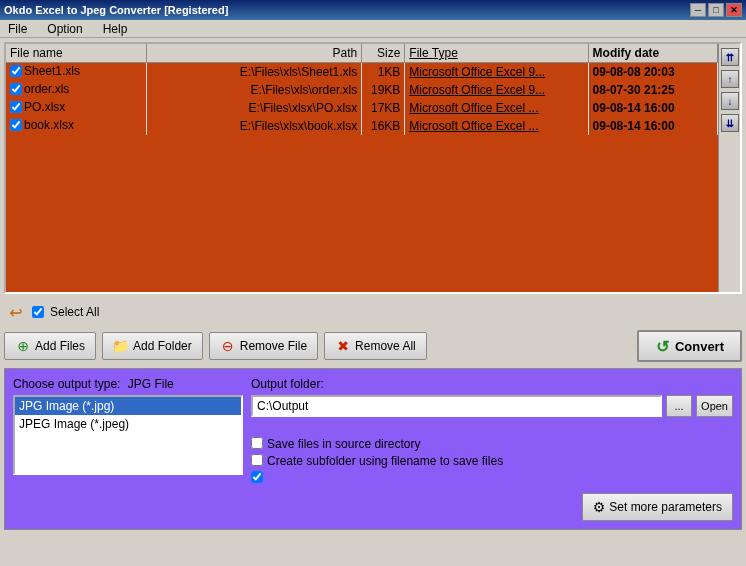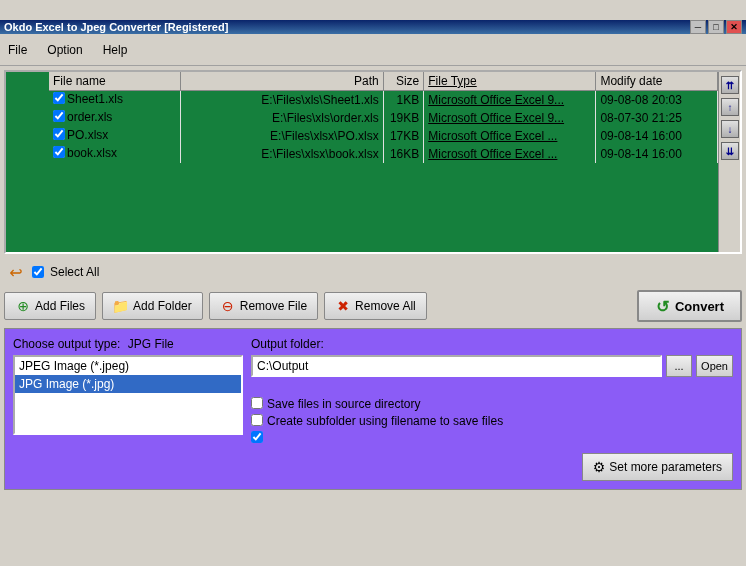--- a/index.html
+++ b/index.html
@@ -9,28 +9,27 @@
       background: #d4d0c8;
       width: 746px;
       height: 566px;
       overflow: hidden;
     }
 
     
     .title-bar {
       background: linear-gradient(to bottom, #0a246a, #3a6ea5);
       color: white;
-      height: 14px;
+      height: 20px;
       display: flex;
       align-items: center;
       justify-content: space-between;
       padding: 0 4px;
       font-size: 11px;
       font-weight: bold;
-      margin-top: 20px;
     }
     .title-bar-buttons {
       display: flex;
       gap: 2px;
     }
     .title-btn {
       width: 16px;
       height: 14px;
       background: #c0c0c0;
       border: 1px solid #888;
@@ -40,21 +39,21 @@
       justify-content: center;
       cursor: pointer;
       color: #000;
     }
     .title-btn.close { background: #e05050; }
 
     
     .menu-bar {
       background: #d4d0c8;
       border-bottom: 1px solid #a0a0a0;
-      height: 32px;
+      height: 18px;
       display: flex;
       align-items: center;
       padding: 0 4px;
       gap: 12px;
     }
     .menu-item {
       font-size: 12px;
       cursor: pointer;
       padding: 1px 4px;
       color: #000;
@@ -62,26 +61,25 @@
 
     
     .main-window {
       background: #d4d0c8;
       padding: 4px;
     }
 
     
     .file-list-container {
       border: 2px inset #fff;
-      background: #15803d;
+      background: #c2410c;
       margin-bottom: 4px;
       position: relative;
-      height: 184px;
-      display: flex;
-      padding-left: 43px;
+      height: 252px;
+      display: flex;
     }
     .file-table {
       flex: 1;
       overflow-y: auto;
     }
     table {
       width: 100%;
       border-collapse: collapse;
       font-size: 12px;
     }
@@ -103,25 +101,25 @@
       padding: 1px 4px;
       border-right: 1px solid #e0e0e0;
       white-space: nowrap;
       overflow: hidden;
       text-overflow: ellipsis;
     }
     .col-filename { width: 130px; }
     .col-path { width: 200px; text-align: right; }
     .col-size { width: 40px; text-align: right; }
     .col-type { width: 170px; text-decoration: underline; }
-    .col-date { width: 120px; }
+    .col-date { width: 120px; font-weight: bold; }
 
     .row-checkbox {
       display: inline-flex;
-      align-items: flex-start;
+      align-items: center;
       gap: 2px;
     }
     input[type="checkbox"] {
       width: 12px;
       height: 12px;
       margin: 0;
     }
 
     
     .scroll-btns {
@@ -412,22 +410,22 @@
   </div>
 
   <div class="bottom-panel">
 
     <div class="output-type-section">
       <div class="output-type-label">
         <span>Choose output type:</span>
         <span style="margin-left:4px;">JPG File</span>
       </div>
       <div class="output-type-list" id="output-type-list">
-      <div class="output-type-item">JPEG Image (*.jpeg)</div>
-          <div class="output-type-item selected">JPG Image (*.jpg)</div>
+      <div class="output-type-item selected">JPG Image (*.jpg)</div>
+          <div class="output-type-item">JPEG Image (*.jpeg)</div>
         </div>
     </div>
 
     <div class="output-folder-section">
       <div class="output-folder-label">Output folder:</div>
       <div class="folder-row">
         <input class="folder-input" type="text" id="folderInput" value="C:\Output" style="">
         <button class="folder-btn">...</button>
         <button class="folder-btn">Open</button>
       </div>

